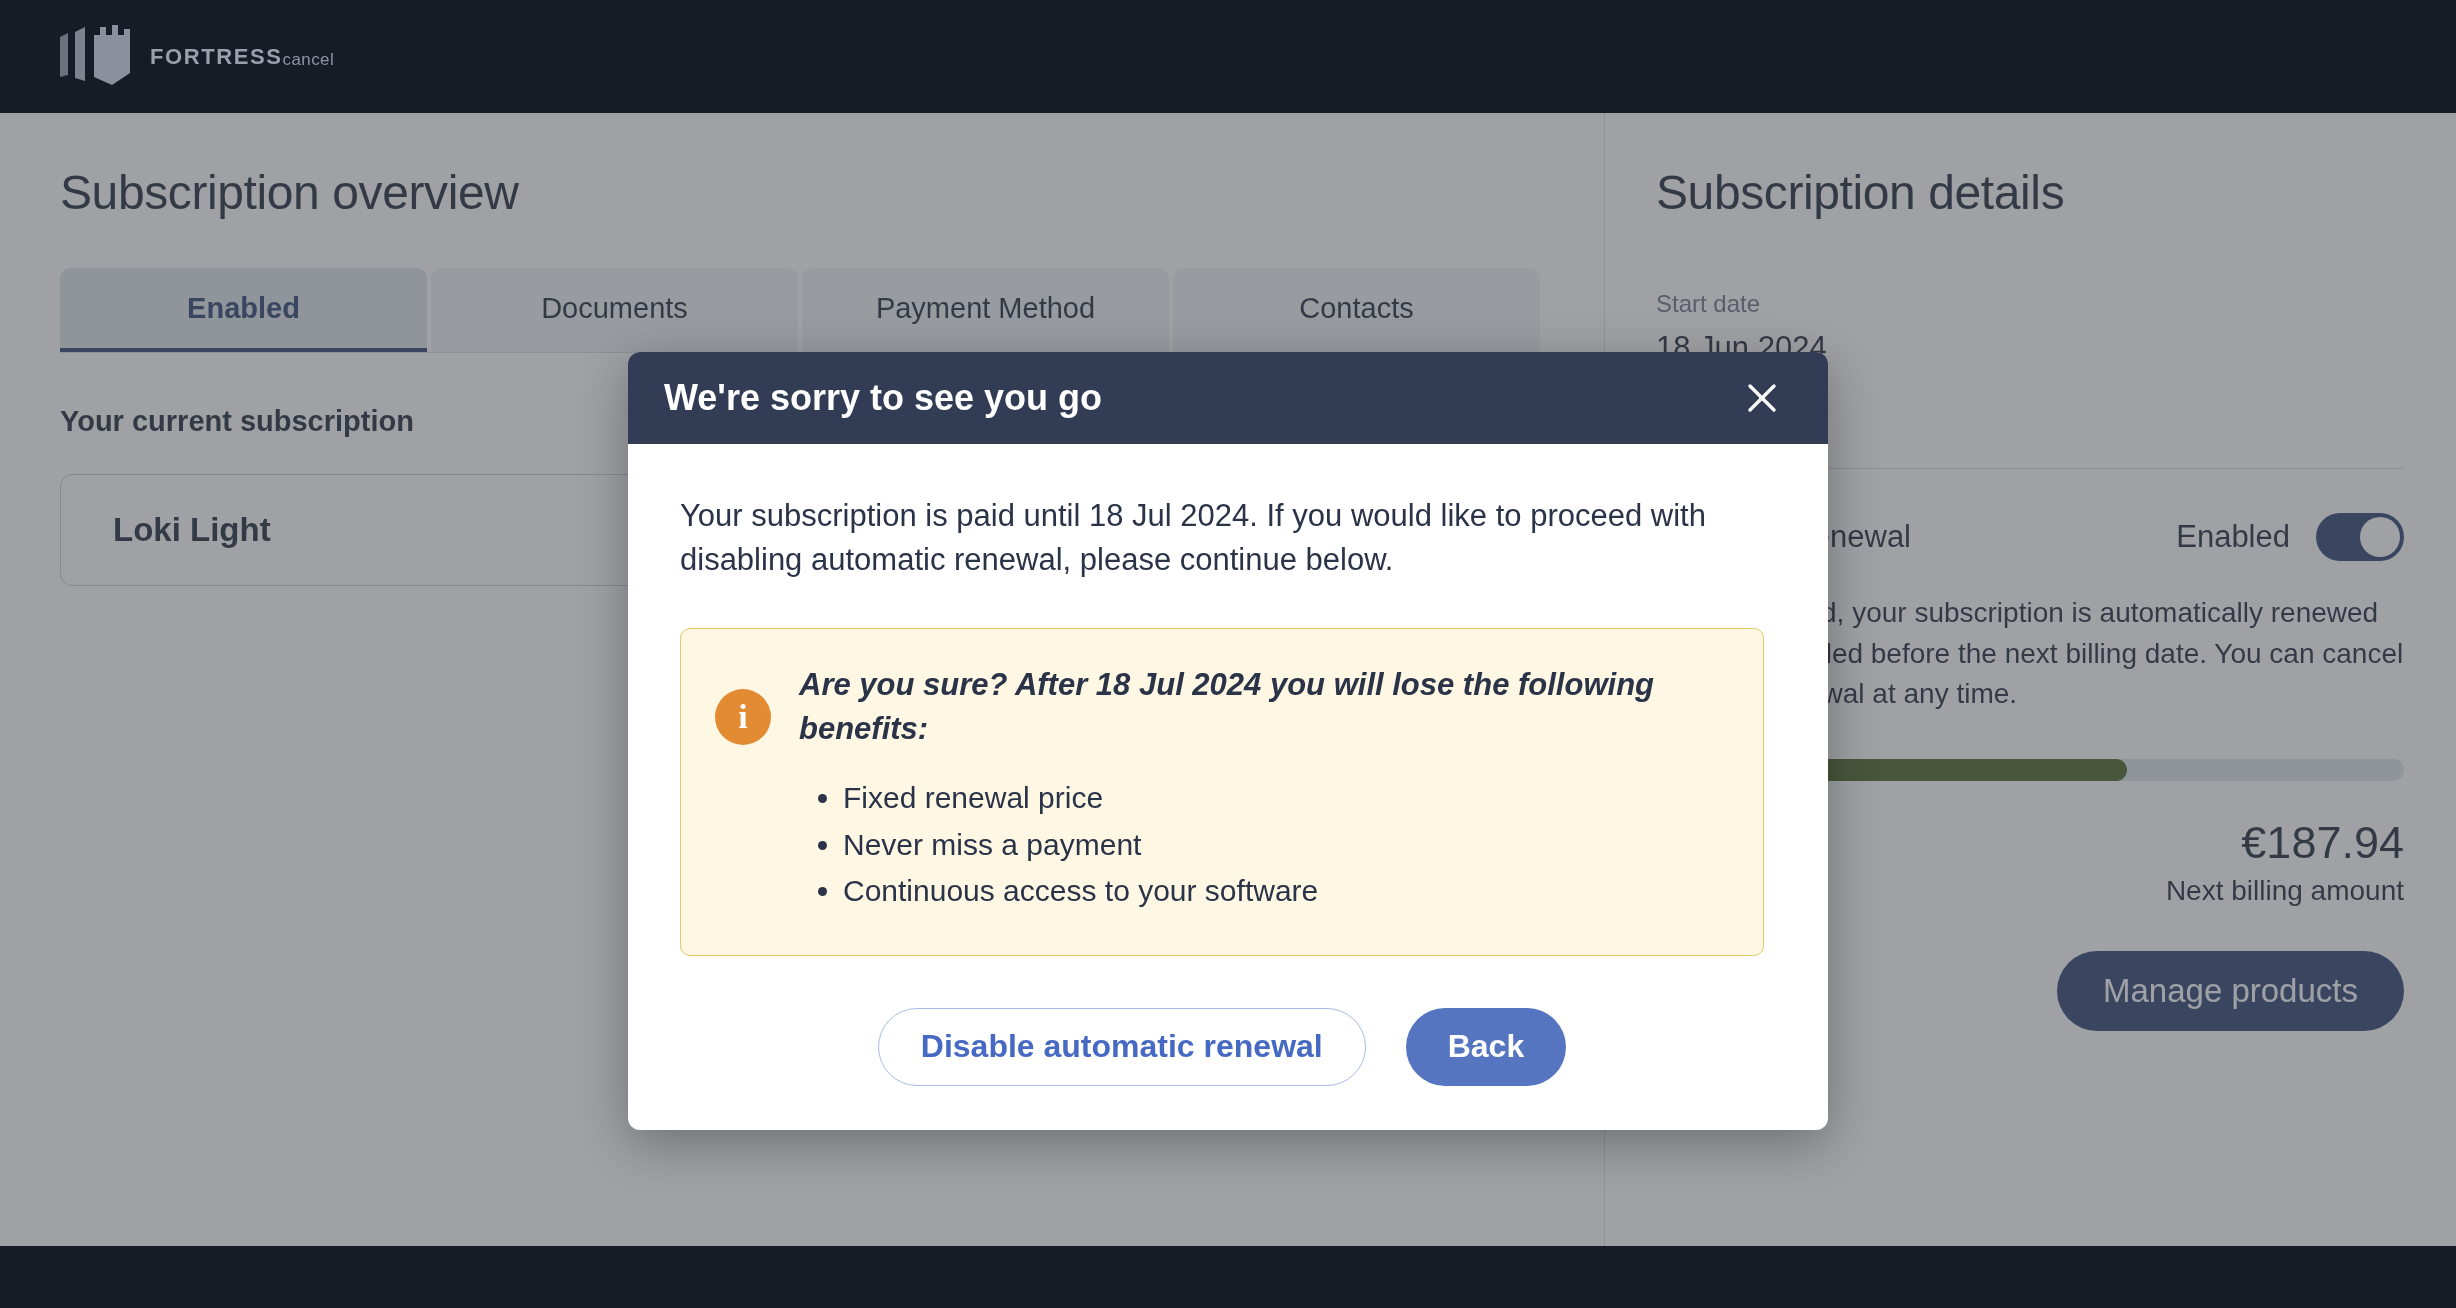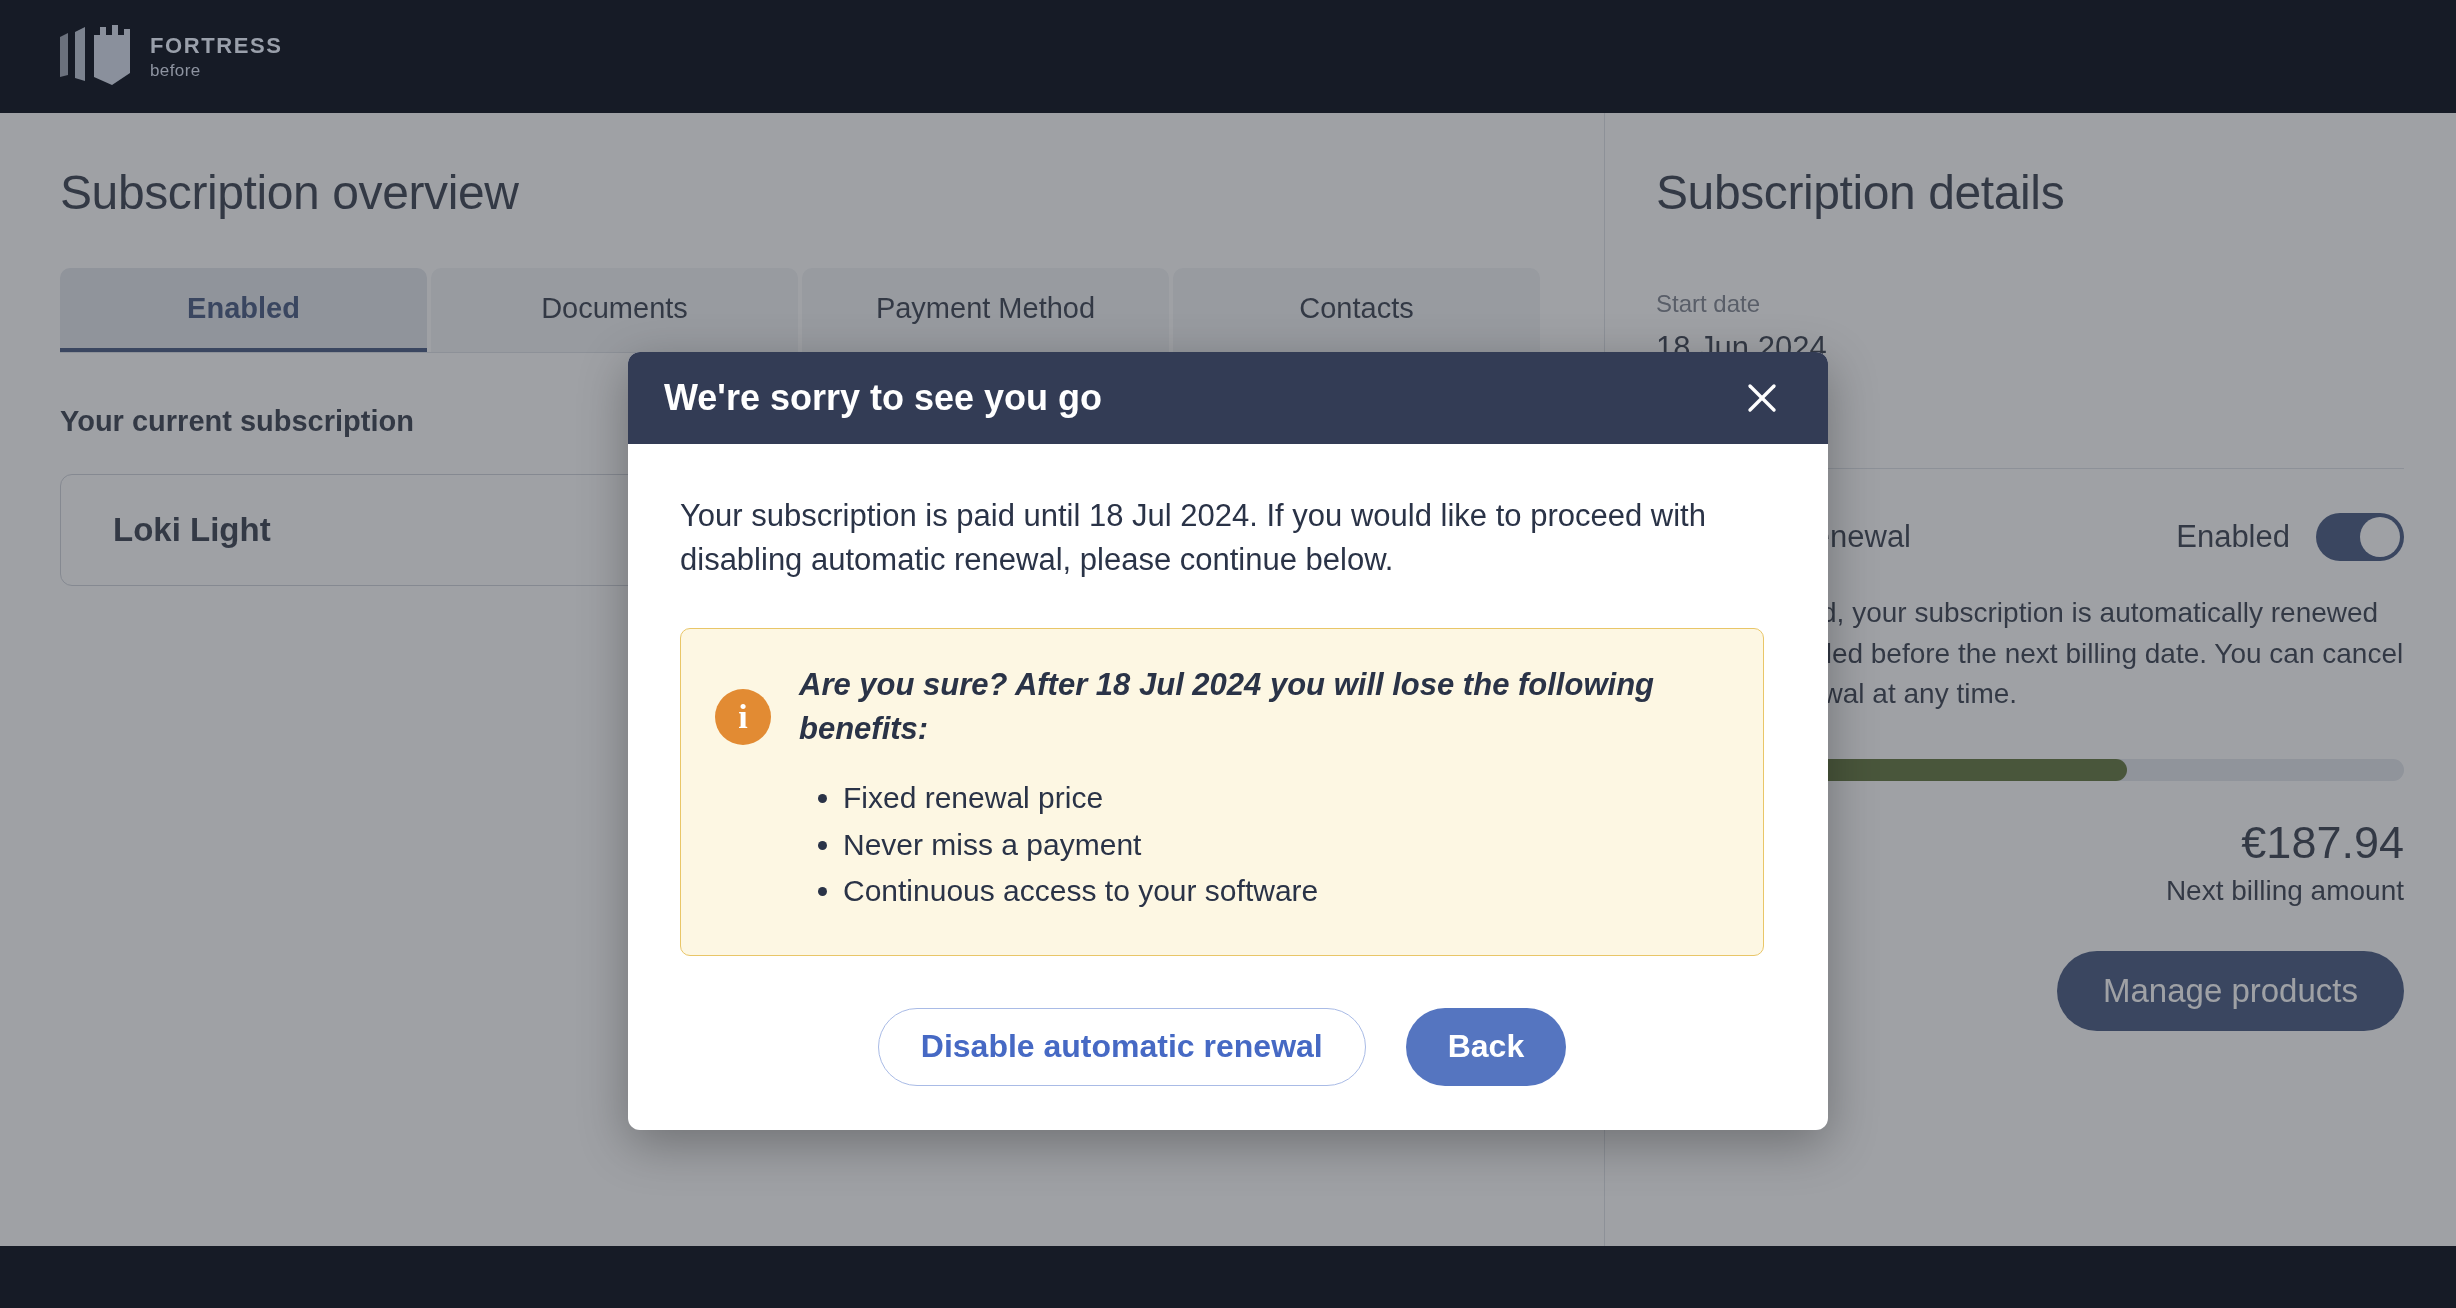--- a/index.html
+++ b/index.html
@@ -31,21 +31,21 @@
     padding-left: 56px;
   }
   .logo-wrap {
     display: flex;
     align-items: center;
     gap: 16px;
   }
   .logo-mark { display: block; }
   .logo-text {
     display: flex;
-    flex-direction: column;
+    flex-direction: row;
     justify-content: center;
     line-height: 1;
   }
   .logo-title {
     color: #9aa0ab;
     font-size: 22px;
     font-weight: bold;
     letter-spacing: 1.6px;
   }
   .logo-sub {
@@ -402,21 +402,21 @@
     <div class="logo-wrap">
       <span class="logo-mark">
         <svg width="78" height="64" viewBox="0 0 78 64" aria-hidden="true">
           <polygon points="4,14 12,10 12,52 4,54" fill="#6b717d"></polygon>
           <polygon points="19,9 29,4 29,58 19,55" fill="#7c838f"></polygon>
           <path d="M38 2 L38 12 L44 12 L44 4 L50 4 L50 12 L56 12 L56 2 L62 2 L62 12 L68 12 L68 6 L74 6 L74 50 L56 62 L38 54 Z" fill="#8a909c"></path>
         </svg>
       </span>
       <span class="logo-text">
         <span class="logo-title">FORTRESS</span>
-        <span class="logo-sub">before</span>
+        <span class="logo-sub">cancel</span>
       </span>
     </div>
   </div>
 
   <div class="page-body">
 
     <div class="col-left">
       <h1 class="page-title">Subscription overview</h1>
 
       <div class="tabs">

